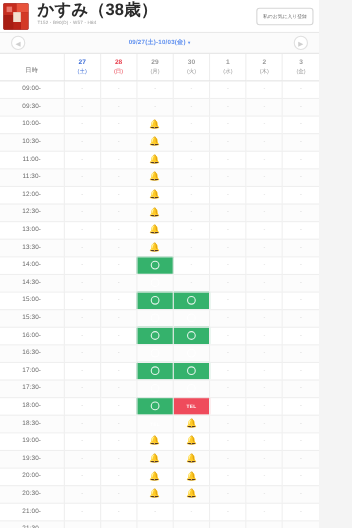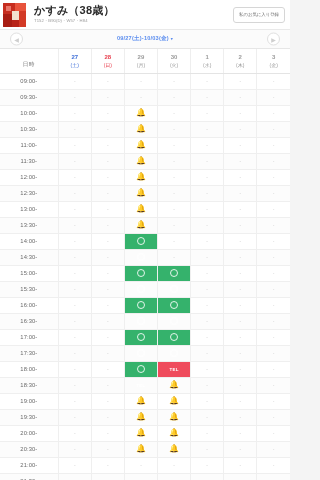--- a/index.html
+++ b/index.html
@@ -30,21 +30,21 @@
   .avatar .a1{ left:0; top:0; width:12px; height:11px; background:#c62d1f; }
   .avatar .a2{ left:12px; top:0; width:11px; height:8px; background:#e8533c; }
   .avatar .a3{ left:0; top:11px; width:9px; height:13px; background:#a81d13; }
   .avatar .a4{ left:9px; top:8px; width:7px; height:9px; background:#f2e0cf; }
   .avatar .a5{ left:16px; top:8px; width:7px; height:16px; background:#d33a26; }
   .avatar .a6{ left:9px; top:17px; width:7px; height:7px; background:#b82318; }
   .avatar .a7{ left:3px; top:3px; width:5px; height:5px; background:#e9766a; }
 
   .pinfo { flex:1; min-width:0; padding-left:2px; }
   .pname {
-    font-size:11px; font-weight:bold; color:#2b2b2b;
+    font-size:15px; font-weight:bold; color:#2b2b2b;
     letter-spacing:.2px; line-height:12px; white-space:nowrap;
   }
   .pmeta {
     font-size:4.2px; color:#9a9a9a; line-height:8px;
     white-space:nowrap; letter-spacing:.1px; margin-top:1px;
   }
   .fav-btn {
     flex:0 0 auto; font-size:4.4px; color:#6b6b6b;
     border:1px solid #d6d6d6; border-radius:3px;
     background:#fff; padding:4px 5px; line-height:6px;

